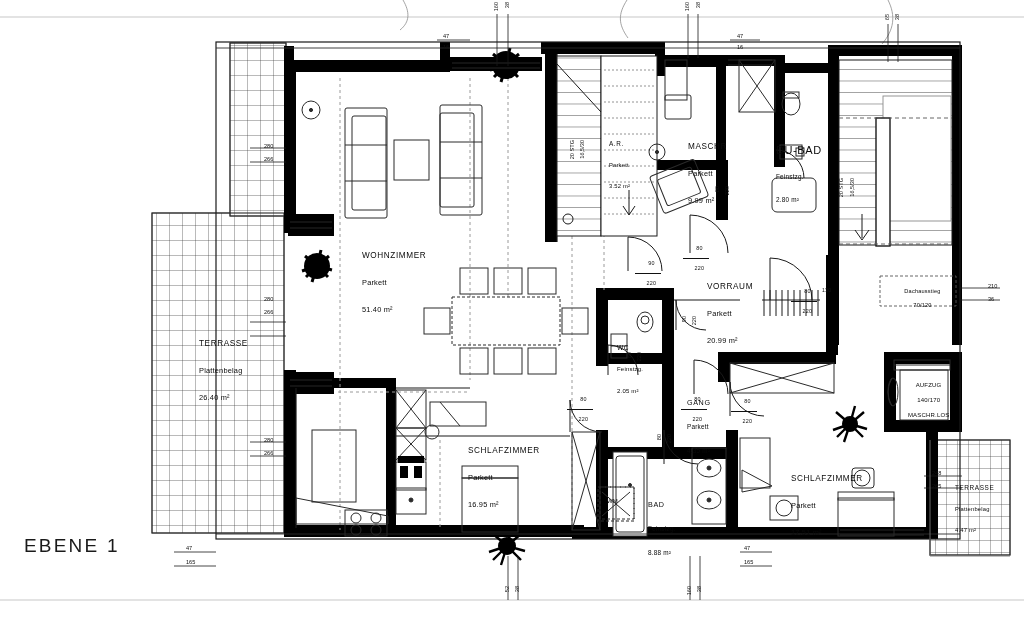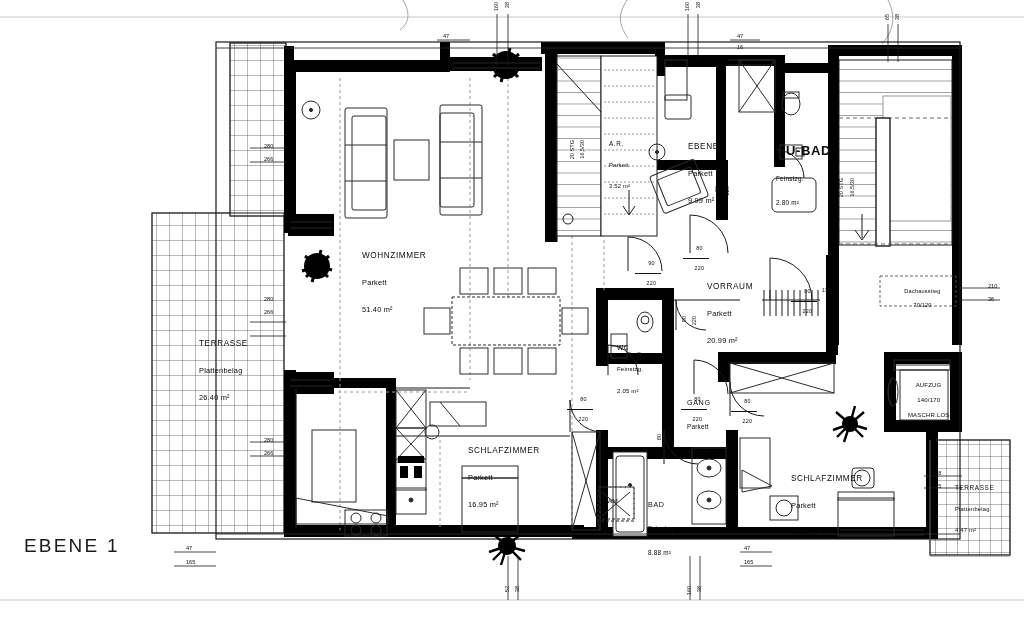--- a/index.html
+++ b/index.html
@@ -517,27 +517,27 @@
   </div>
 
 
   <div class="txt room-label" style="left:468px; top:428px;">
     <span class="rname">SCHLAFZIMMER</span>
     <span class="rfloor">Parkett</span>
     <span class="rarea">16.95 m²</span>
   </div>
 
   <div class="txt room-label" style="left:688px; top:124px;">
-    <span class="rname">EBENE</span>
+    <span class="rname">MASCHR</span>
     <span class="rfloor">Parkett</span>
     <span class="rarea">9.99 m²</span>
   </div>
 
   <div class="txt room-label" style="left:776px; top:128px; font-size:7px;">
-    <span class="rname" style="font-size:13px;font-weight:bold;">DU-BAD</span>
+    <span class="rname" style="font-size:11px;">DU-BAD</span>
     <span class="rfloor" style="font-size:6.4px;">Feinstzg.</span>
     <span class="rarea" style="font-size:6.4px;">2.80 m²</span>
   </div>
 
   <div class="txt room-label" style="left:707px; top:264px;">
     <span class="rname">VORRAUM</span>
     <span class="rfloor">Parkett</span>
     <span class="rarea">20.99 m²</span>
   </div>
 

